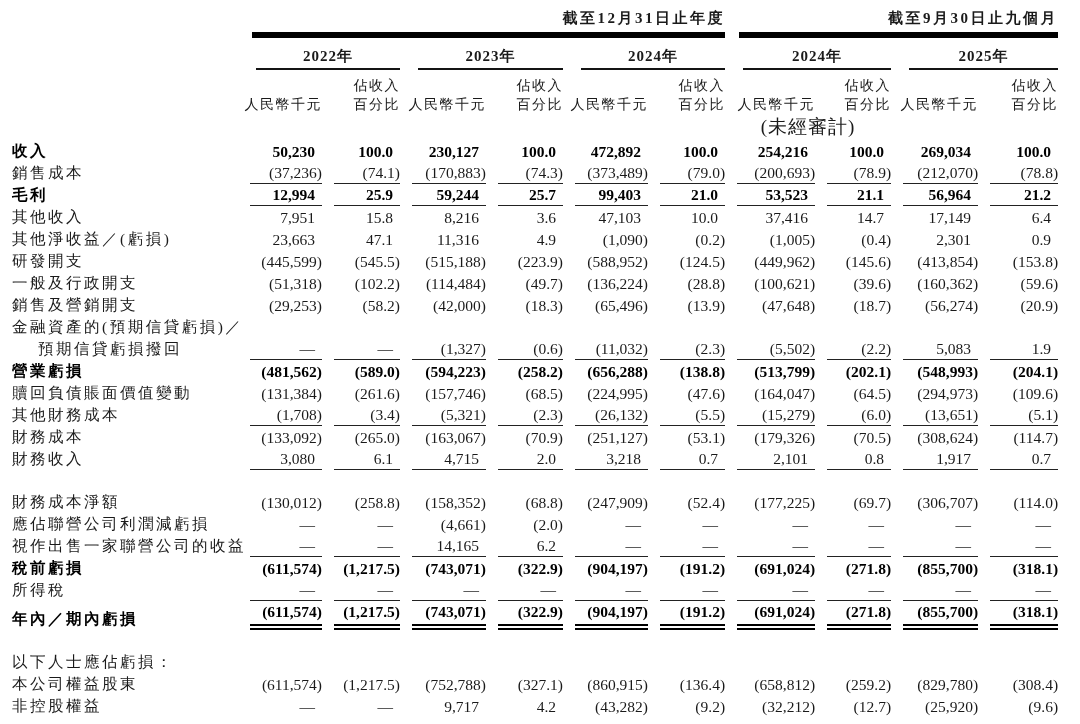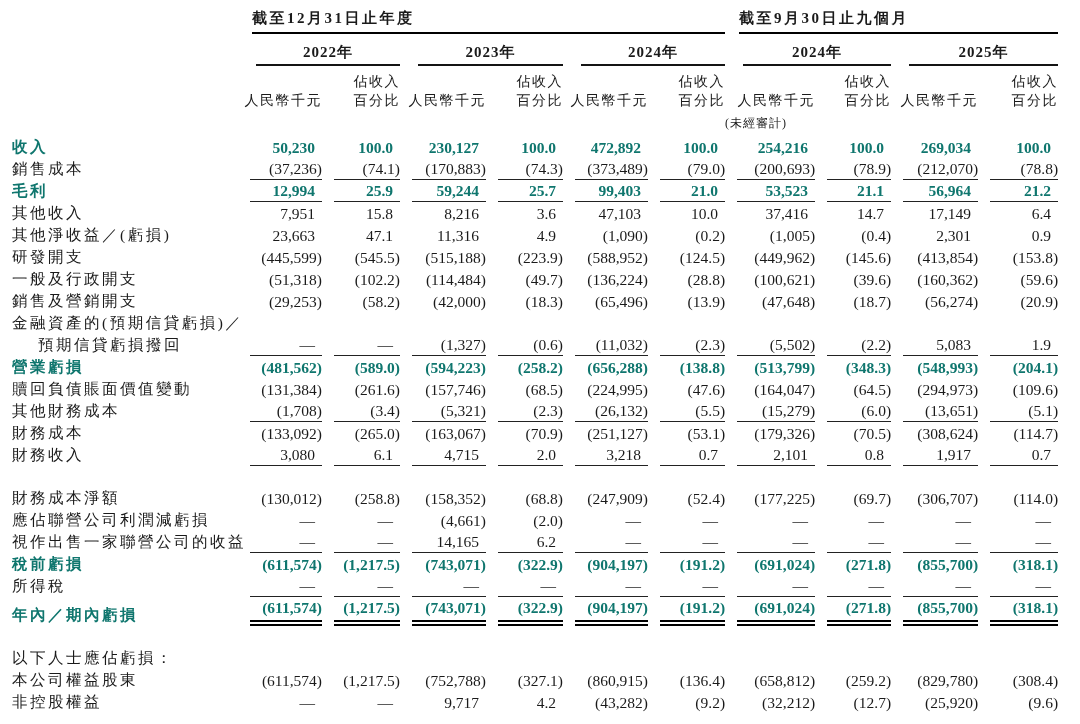--- a/index.html
+++ b/index.html
@@ -7,44 +7,44 @@
     width:1080px; height:724px; background:#ffffff; overflow:hidden;
     font-family:"Liberation Serif","DejaVu Serif",serif;
     color:#1a1a1a;
   }
   .sheet { padding:4px 0 0 12px; }
   table { border-collapse:collapse; table-layout:fixed; width:1046px; }
   td { padding:0; vertical-align:bottom; }
 
   
   .sect-wrap {
-    margin-left:14px; text-align:left; font-weight:bold; font-size:15px;
+    margin-left:14px; text-align:right; font-weight:bold; font-size:15px;
     letter-spacing:2.5px; line-height:20px; padding:4px 0 4px;
-    border-bottom:2px solid #000000;
+    border-bottom:6px solid #000000;
   }
   .year-wrap {
     margin-left:18px; text-align:center; font-weight:bold; font-size:15px;
     letter-spacing:1px; line-height:20px; padding:8px 0 2px;
     border-bottom:2px solid #141414;
   }
   .colhead {
     text-align:right; font-size:14px; letter-spacing:1.5px;
     line-height:19px; padding:6px 0 2px; white-space:nowrap;
   }
-  .unaud { text-align:left; font-size:12px; letter-spacing:1px; line-height:18px; padding:2px 0 4px; white-space:nowrap; }
+  .unaud { text-align:center; font-size:19px; letter-spacing:1px; line-height:18px; padding:2px 0 4px; white-space:nowrap; }
 
   
   tbody td { height:22px; font-size:15.5px; }
   td.lbl { letter-spacing:2.5px; white-space:nowrap; line-height:22px; }
   td.lbl.indent { padding-left:26px; }
   td.num .wrap { margin-left:12px; text-align:right; line-height:21px; white-space:nowrap; }
   tr.rule td.num .wrap { border-bottom:1.5px solid #222; }
   tr.dbl td { height:29px; }
   tr.dbl td.num .wrap { border-bottom:6px double #000; padding-bottom:2px; }
-  tr.bold { font-weight:bold; color:#0f766e; }
+  tr.bold { font-weight:bold; color:#000000; }
   .np { padding-right:7px; }
   tr.spacer td { height:21px; }
 </style>
 </head>
 <body>
 
 <div class="sheet">
   <table>
     <colgroup>
       <col style="width:226px">
@@ -476,21 +476,21 @@
           <td class="num">
             <div class="wrap"><span>(656,288)</span></div>
           </td>
           <td class="num">
             <div class="wrap"><span>(138.8)</span></div>
           </td>
           <td class="num">
             <div class="wrap"><span>(513,799)</span></div>
           </td>
           <td class="num">
-            <div class="wrap"><span>(348.3)</span></div>
+            <div class="wrap"><span>(202.1)</span></div>
           </td>
           <td class="num">
             <div class="wrap"><span>(548,993)</span></div>
           </td>
           <td class="num">
             <div class="wrap"><span>(204.1)</span></div>
           </td>
         </tr>
         <tr>
           <td class="lbl">贖回負債賬面價值變動</td>

